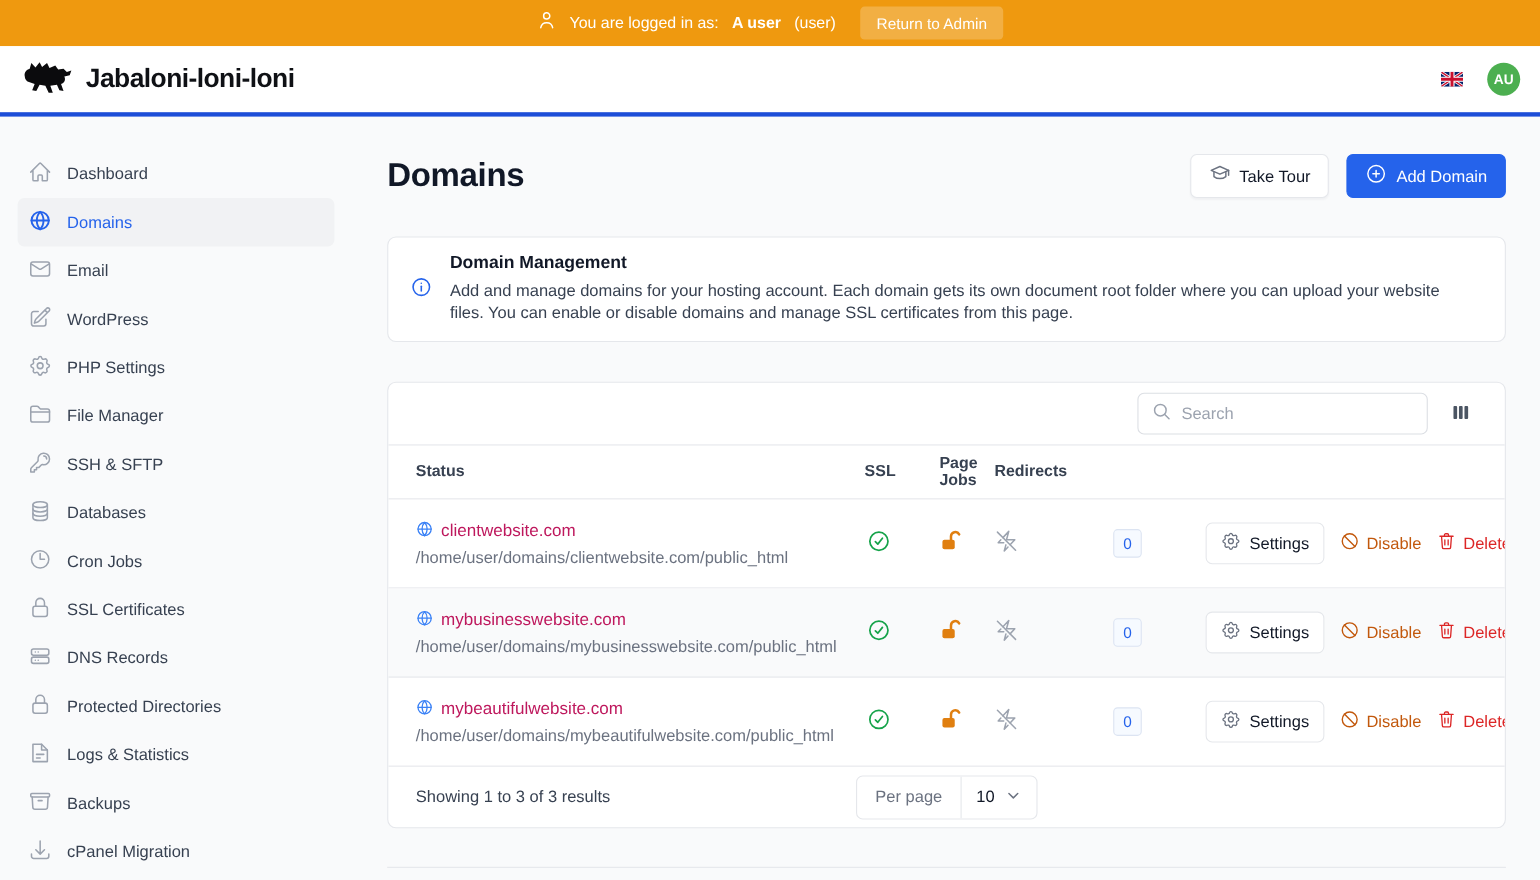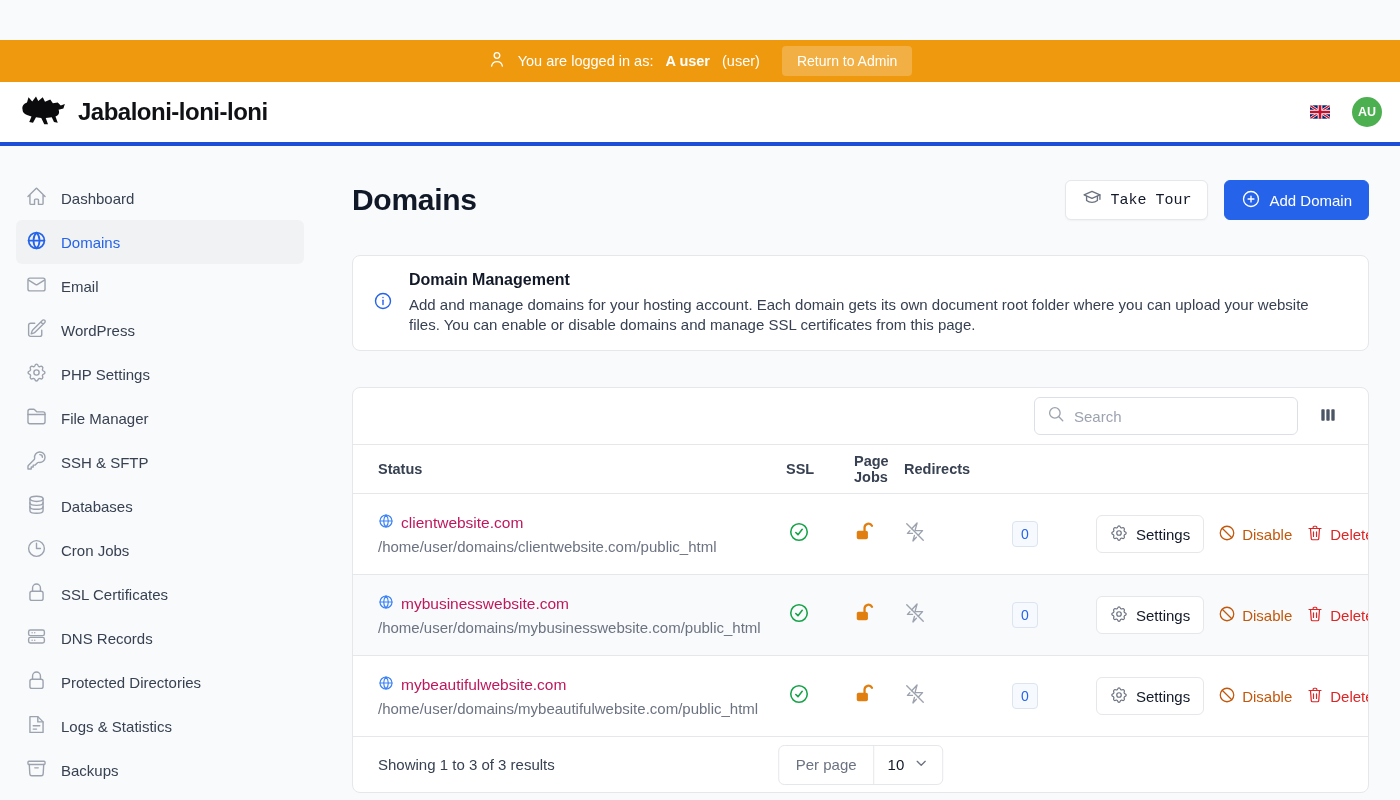--- a/index.html
+++ b/index.html
@@ -2,21 +2,21 @@
 <html><head>
 <meta charset="utf-8">
 <style>
   * { margin:0; padding:0; box-sizing:border-box; }
   html,body { width:1400px; height:800px; }
   body {
     font-family:"Liberation Sans", sans-serif;
     background:#F9FAFB; color:#111827; overflow:hidden;
     -webkit-font-smoothing:antialiased;
   }
-  .app { width:1400px; height:678px; display:flex; flex-direction:column;margin-top:40px; }
+  .app { width:1400px; height:678px; display:flex; flex-direction:column; }
 
   
   .banner {
     height:42px; flex:0 0 42px; background:#EF990F; color:#fff;
     display:flex; align-items:center; justify-content:center; gap:14px;
     font-size:14.5px;
   }
   .banner .msg { display:flex; align-items:center; gap:12px; }
   .banner b { font-weight:700; }
   .banner .return-btn {
@@ -55,21 +55,21 @@
   .side-item.active .ic { color:#2563EB; }
 
   
   .main { flex:1; min-width:0; padding:34px 31px 0 32px; }
   .page-head { display:flex; align-items:center; justify-content:space-between; margin-bottom:35px; }
   .page-title { font-size:30px; font-weight:700; color:#111827; letter-spacing:-0.3px; }
   .head-actions { display:flex; align-items:center; gap:16px; }
   .btn { display:inline-flex; align-items:center; gap:8px; height:40px; border-radius:6px;
          font-size:15px; font-family:inherit; cursor:pointer; padding:0 16px; }
   .btn-white { background:#fff; border:1px solid #E5E7EB; color:#111827;
-               box-shadow:0 1px 2px rgba(16,24,40,0.04);font-family:Liberation Mono, monospace; }
+               box-shadow:0 1px 2px rgba(16,24,40,0.04); }
   .btn-white .ic { color:#6B7280; }
   .btn-primary { background:#2563EB; border:1px solid #2563EB; color:#fff; }
 
   .card { background:#fff; border:1px solid #E5E7EB; border-radius:8px; }
 
   
   .info-card { min-height:96px; display:flex; align-items:center; gap:16px;
                padding:14px 20px; margin-bottom:36px; }
   .info-card .ic { color:#2563EB; flex:0 0 auto; }
   .info-title { font-size:16px; font-weight:700; color:#111827; margin-bottom:6px; }

